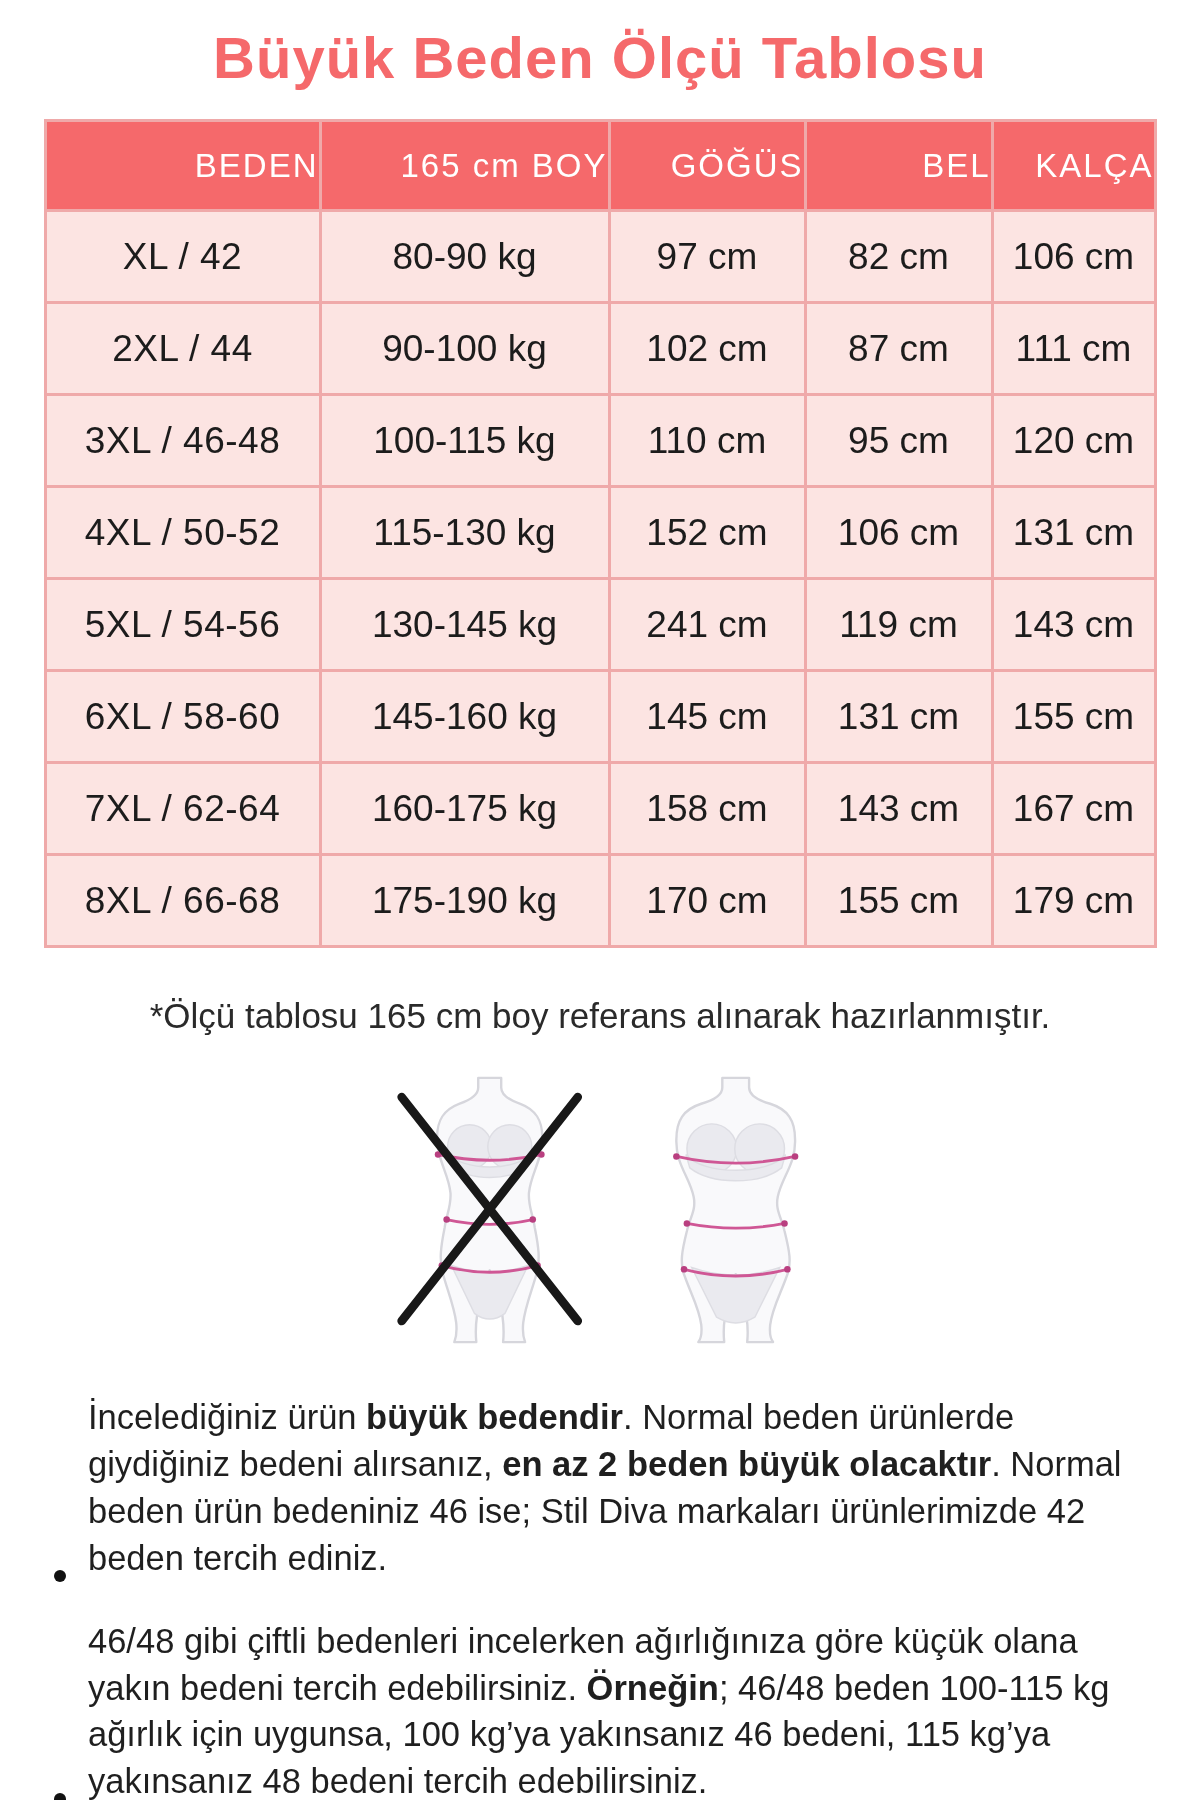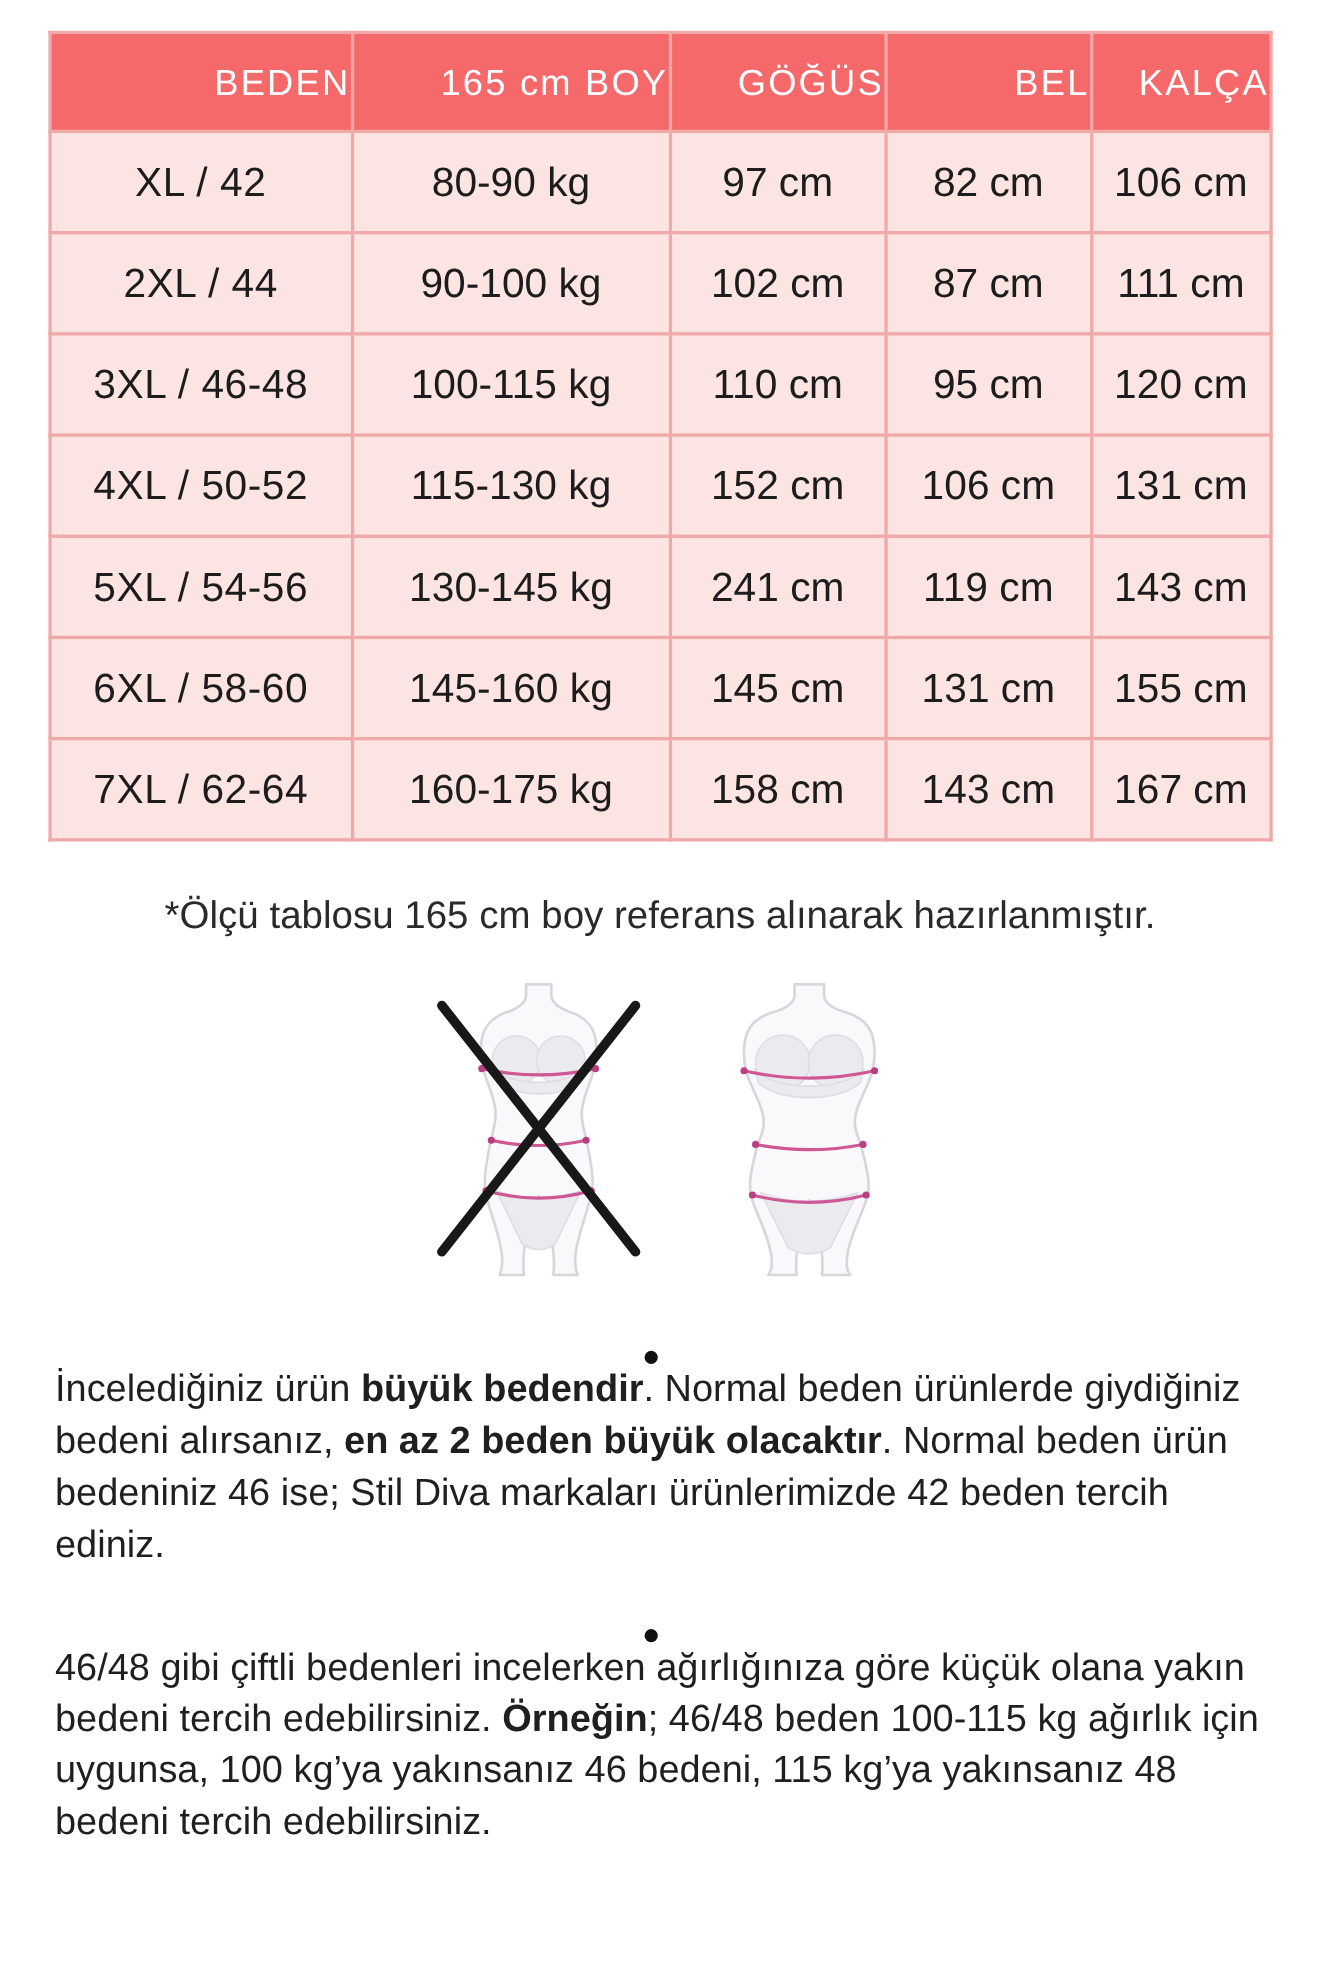--- a/index.html
+++ b/index.html
@@ -109,43 +109,43 @@
   .fig-under{fill:var(--fig-under);stroke:#dddde3;stroke-width:1.5;}
   .fig-measure{fill:none;stroke:var(--measure);stroke-width:3;stroke-linecap:round;}
   .fig-dot{fill:var(--measure-dot);}
   .fig-x{stroke:#181818;stroke-width:9;stroke-linecap:round;}
   .notes{
     list-style:none;
     margin:50px 48px 0 50px;
   }
   .note-item{
     display:flex;
-    align-items:center;
+    align-items:flex-end;
     margin-bottom:36px;
-    flex-direction:column;
   }
   .note-dot{
     flex:none;
     width:12px;height:12px;
     border-radius:50%;
     background:#111111;
     margin:17px 22px 0 4px;
   }
   .note-text{
     font-size:34.5px;
     line-height:1.36;
     color:#1f1f1f;
   }
   .note-text strong{font-weight:800;}
 </style>
 </head>
 <body>
 
 <div class="page">
 
+  <h1 class="page-title">Büyük Beden Ölçü Tablosu</h1>
 
   <table class="size-table">
     <colgroup>
         <col>
         <col>
         <col>
         <col>
         <col>
       </colgroup>
     <thead>
@@ -199,20 +199,27 @@
           <td>145 cm</td>
           <td>131 cm</td>
           <td>155 cm</td>
         </tr>
         <tr>
           <td class="col-size">7XL / 62-64</td>
           <td>160-175 kg</td>
           <td>158 cm</td>
           <td>143 cm</td>
           <td>167 cm</td>
+        </tr>
+        <tr>
+          <td class="col-size">8XL / 66-68</td>
+          <td>175-190 kg</td>
+          <td>170 cm</td>
+          <td>155 cm</td>
+          <td>179 cm</td>
         </tr>
       </tbody>
   </table>
 
   <p class="footnote">*Ölçü tablosu 165 cm boy referans alınarak hazırlanmıştır.</p>
 
   <div class="model-row">
 
 
     <div class="figures">

